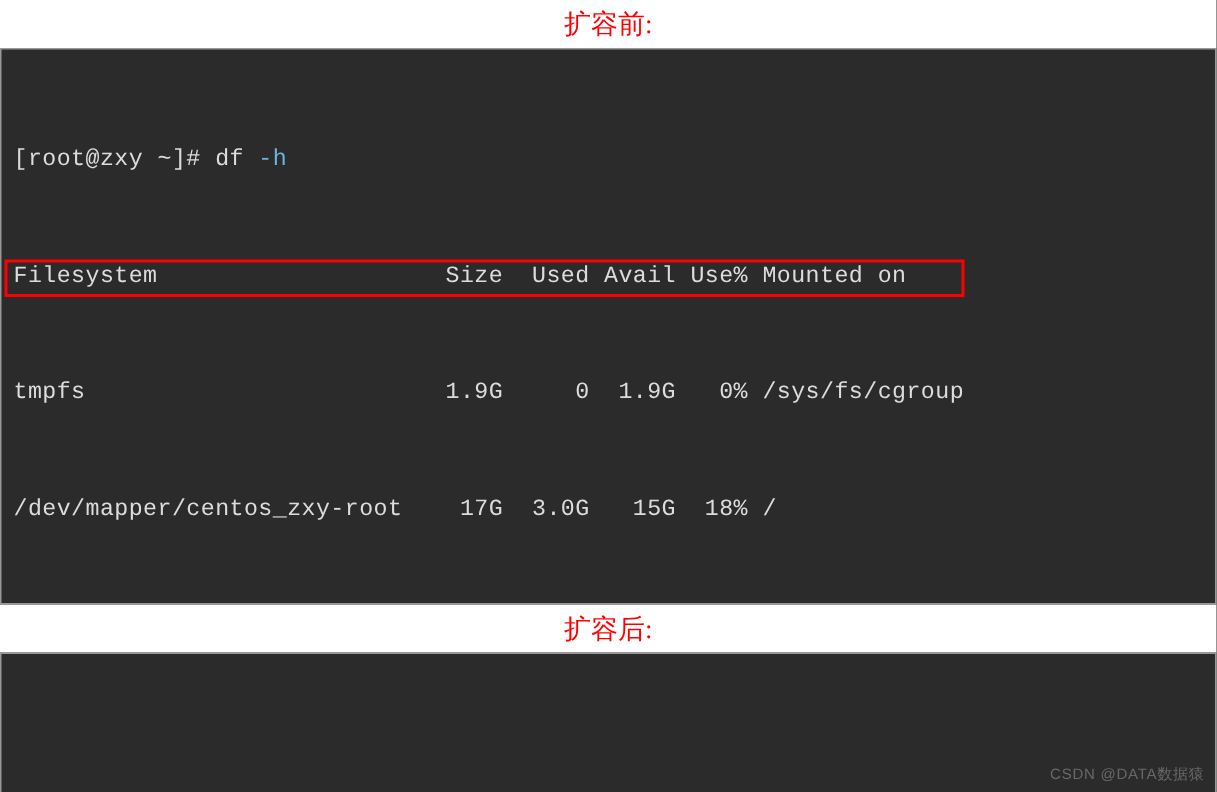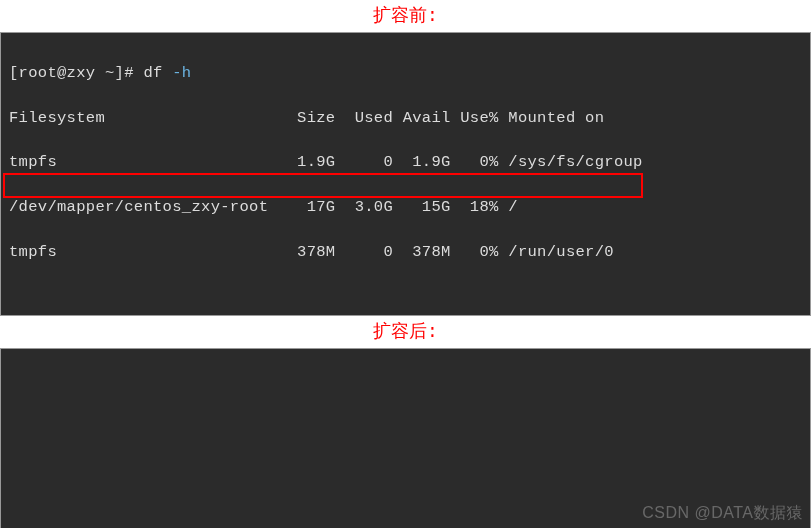--- a/index.html
+++ b/index.html
@@ -8,63 +8,62 @@
       height: 528px;
       background: #ffffff;
       font-family: 'Courier New', monospace;
       font-size: 15.5px;
       line-height: 1.45;
       position: relative;
     }
     .caption {
       text-align: center;
       color: #ff0000;
-      font-family: Liberation Mono, monospace;
+      font-family: Liberation Serif, serif;
       font-size: 18px;
       padding: 3px 0;
       font-weight: 400;
     }
     .terminal {
       background: #2b2b2b;
       color: #dcdcdc;
       padding: 6px 8px;
       border: 1px solid #999;
       position: relative;
       white-space: pre;
       letter-spacing: 0.3px;
     }
     .flag { color: #6bb3e0; }
-    .row { display: block; }
+    .row { display: block; margin-top: 33px; }
     .hl-box {
       position: absolute;
       border: 2px solid #ff0000;
       pointer-events: none;
     }
     .watermark {
       position: absolute;
       right: 8px;
       bottom: 4px;
       color: #999;
       font-family: sans-serif;
-      font-size: 16px;
+      font-size: 10px;
       opacity: 0.55;
       letter-spacing: 0.5px;
     }
   </style>
 </head>
 <body>
 
 <div class="caption">扩容前:</div>
 
 <div class="terminal">
 <span class="row"><span>[root@zxy ~]# </span><span>df </span><span class="flag">-h</span></span>
 <span class="row">Filesystem                    Size  Used Avail Use% Mounted on</span>
 <span class="row">tmpfs                         1.9G     0  1.9G   0% /sys/fs/cgroup</span>
 <span class="row">/dev/mapper/centos_zxy-root    17G  3.0G   15G  18% /</span>
-<span class="row">tmpfs                         378M     0  378M   0% /run/user/0</span>
 <div class="hl-box" style="left:2px; top:140px; width:640px; height:25px;"></div>
 </div>
 
 <div class="caption">扩容后:</div>
 
 <div class="terminal">
 
 
 
 

